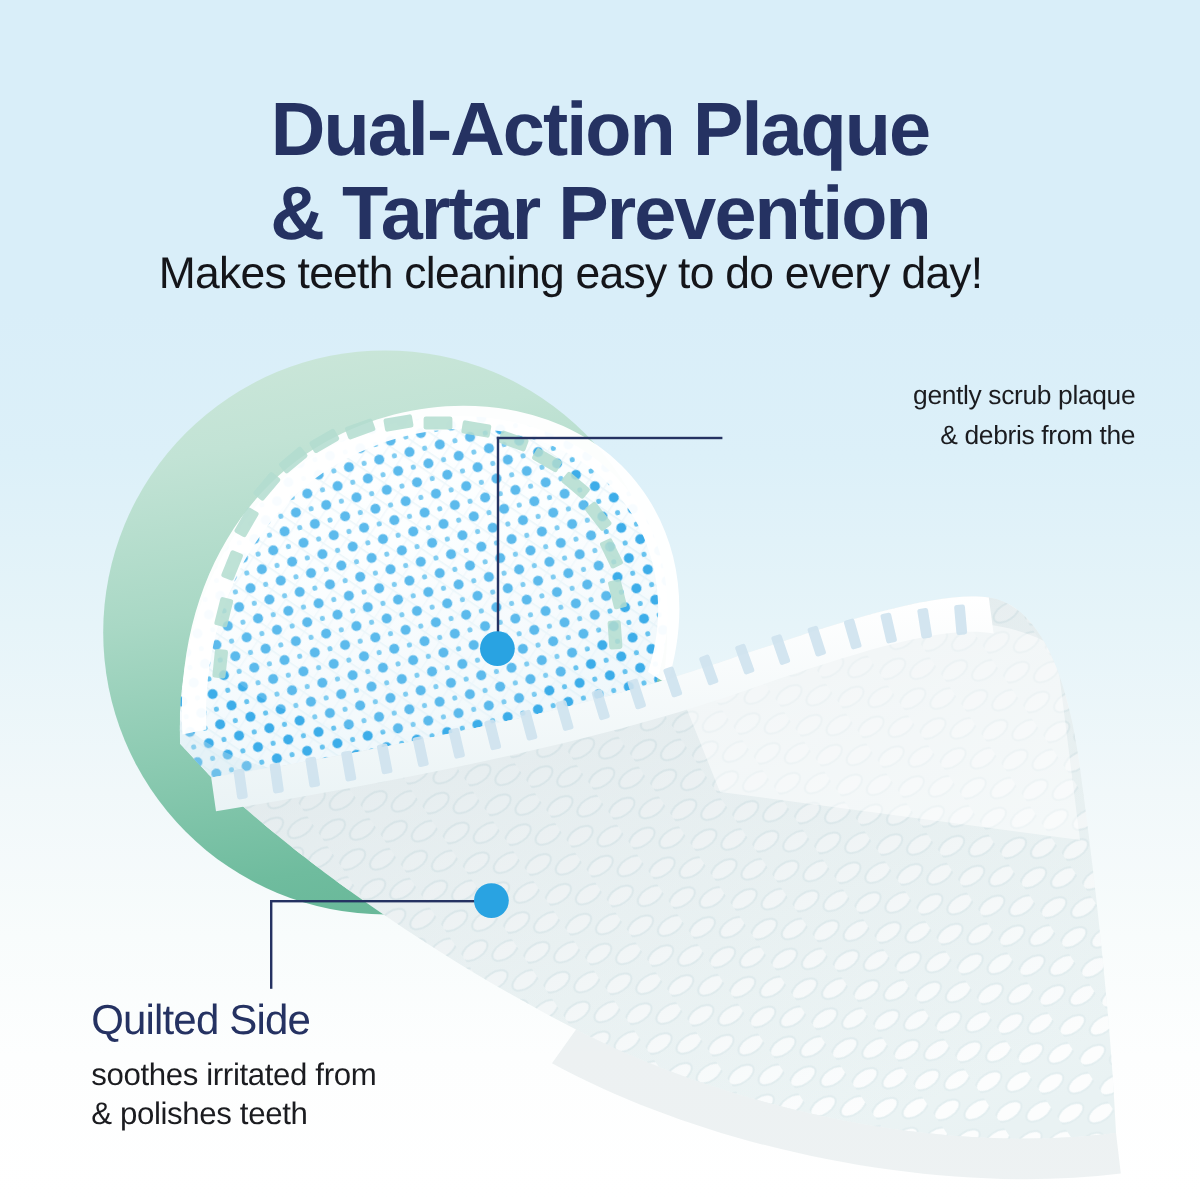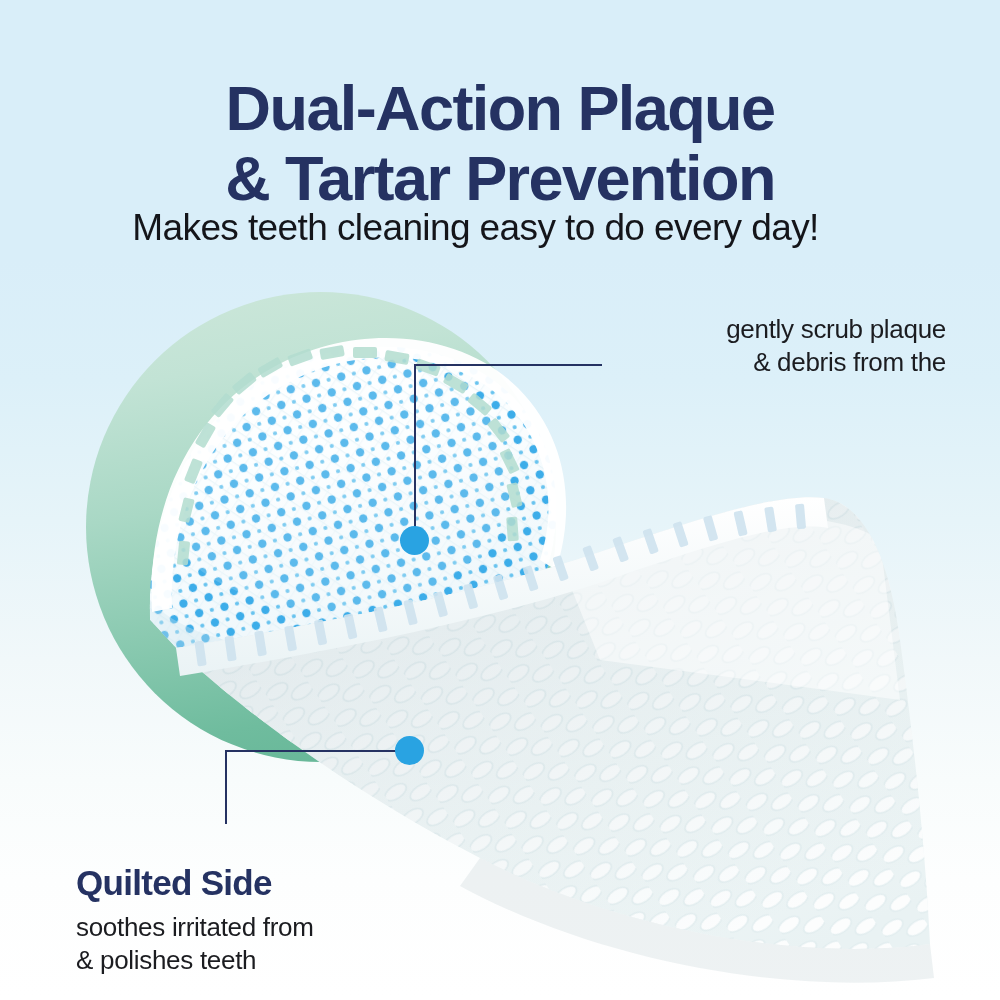--- a/index.html
+++ b/index.html
@@ -124,40 +124,39 @@
   #callout-beads .c-title .tm {
     font-size: 15px;
     font-weight: 700;
     vertical-align: 20px;
     letter-spacing: 0;
   }
   #callout-beads .c-body {
     margin-top: 11px;
     color: #1b1c20;
     font-weight: 400;
-    font-size: 26px;
+    font-size: 22px;
     line-height: 33px;
     letter-spacing: -0.3px;
   }
 
   
   #callout-quilted {
     position: absolute;
     left: 76px;
     top: 830px;
     width: 420px;
     text-align: left;
   }
   #callout-quilted .c-title {
     color: #253262;
-    font-weight: 700;
+    font-weight: 400;
     font-size: 35px;
     line-height: 41px;
     letter-spacing: -0.7px;
-    margin-top: 32px;
   }
   #callout-quilted .c-body {
     margin-top: 8px;
     color: #1b1c20;
     font-weight: 400;
     font-size: 26px;
     line-height: 33px;
     letter-spacing: -0.3px;
   }
   .c-body .ln { display: block; }

